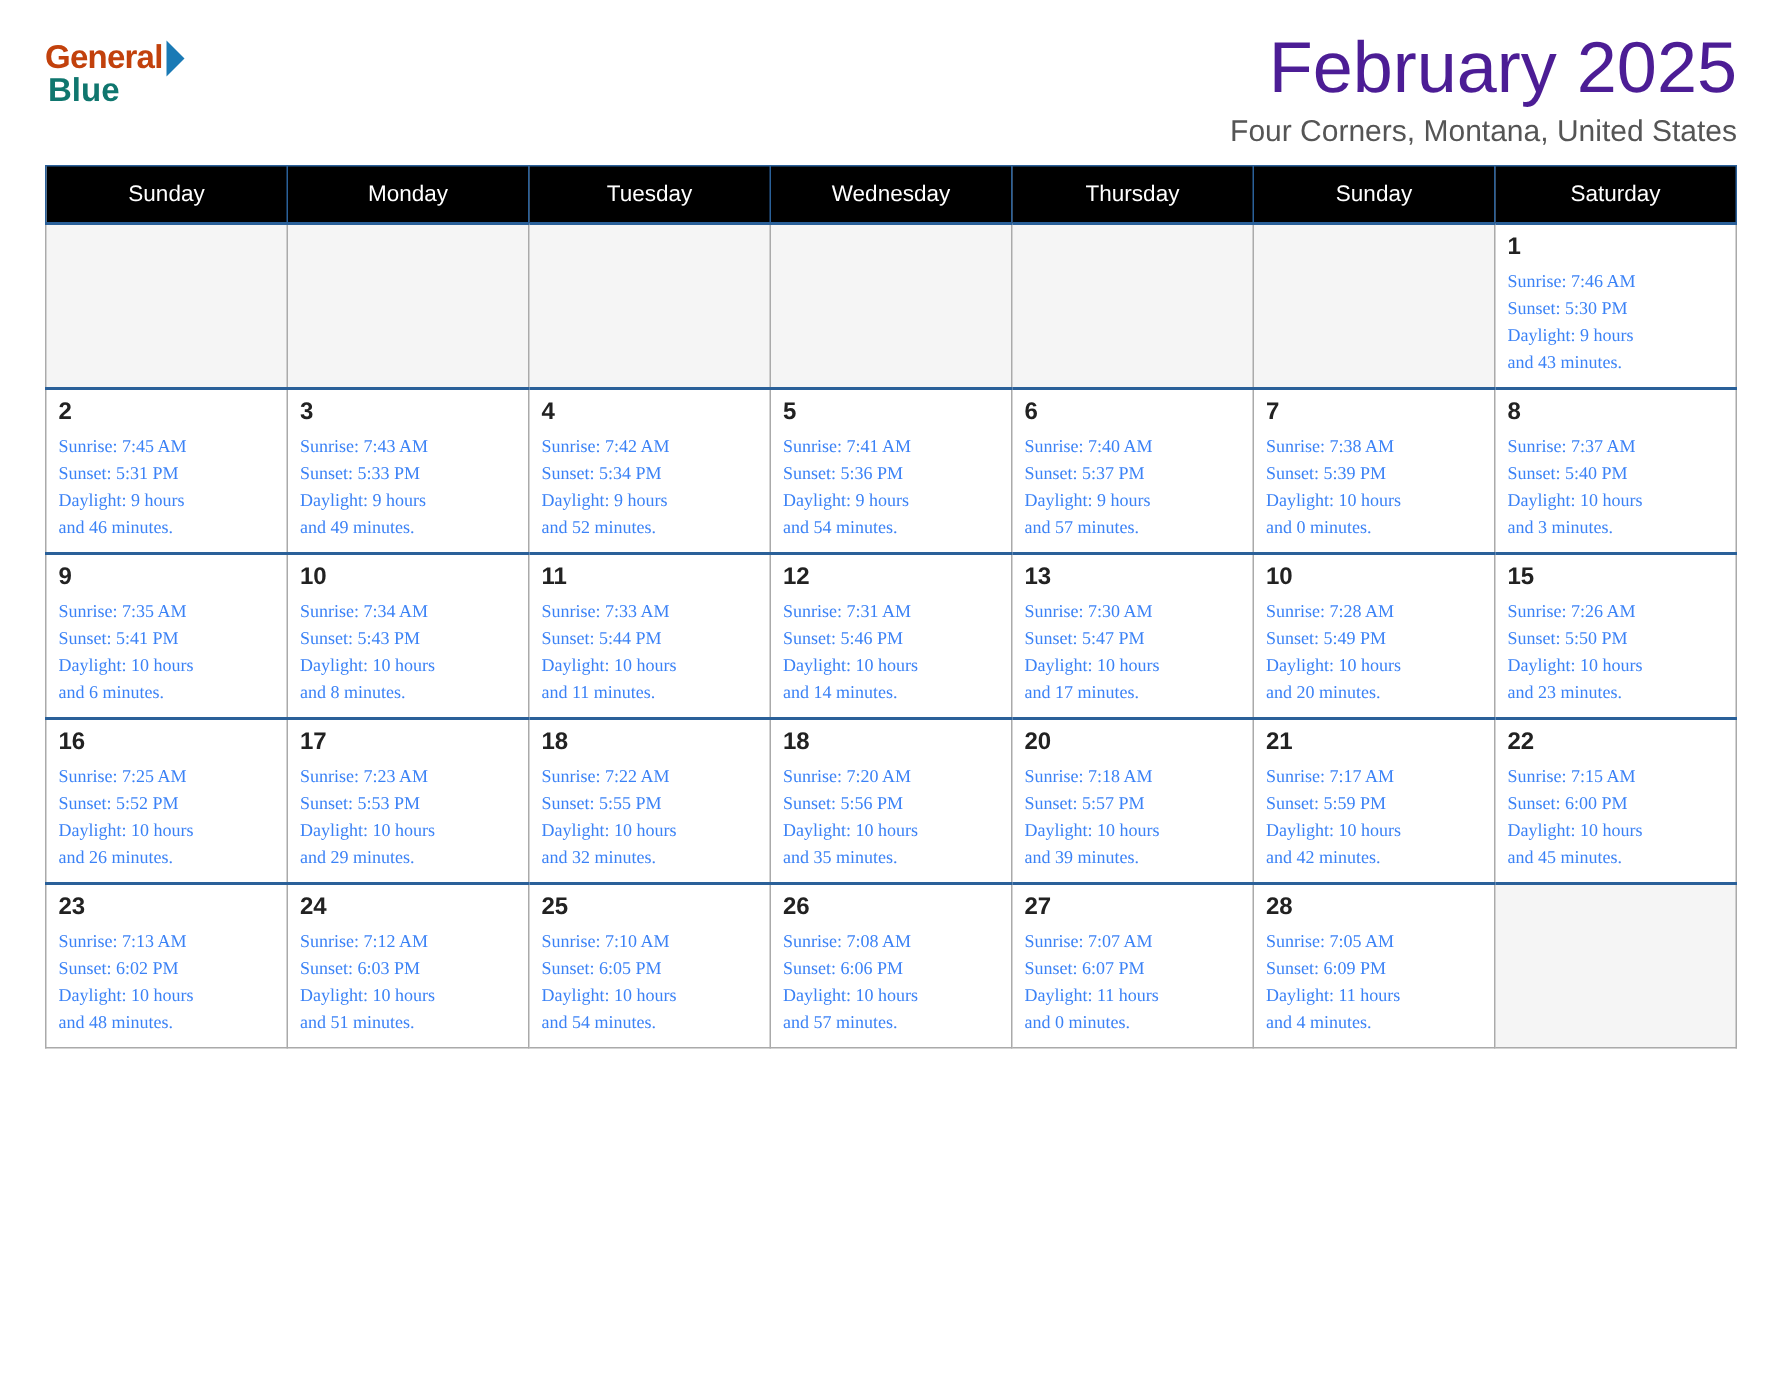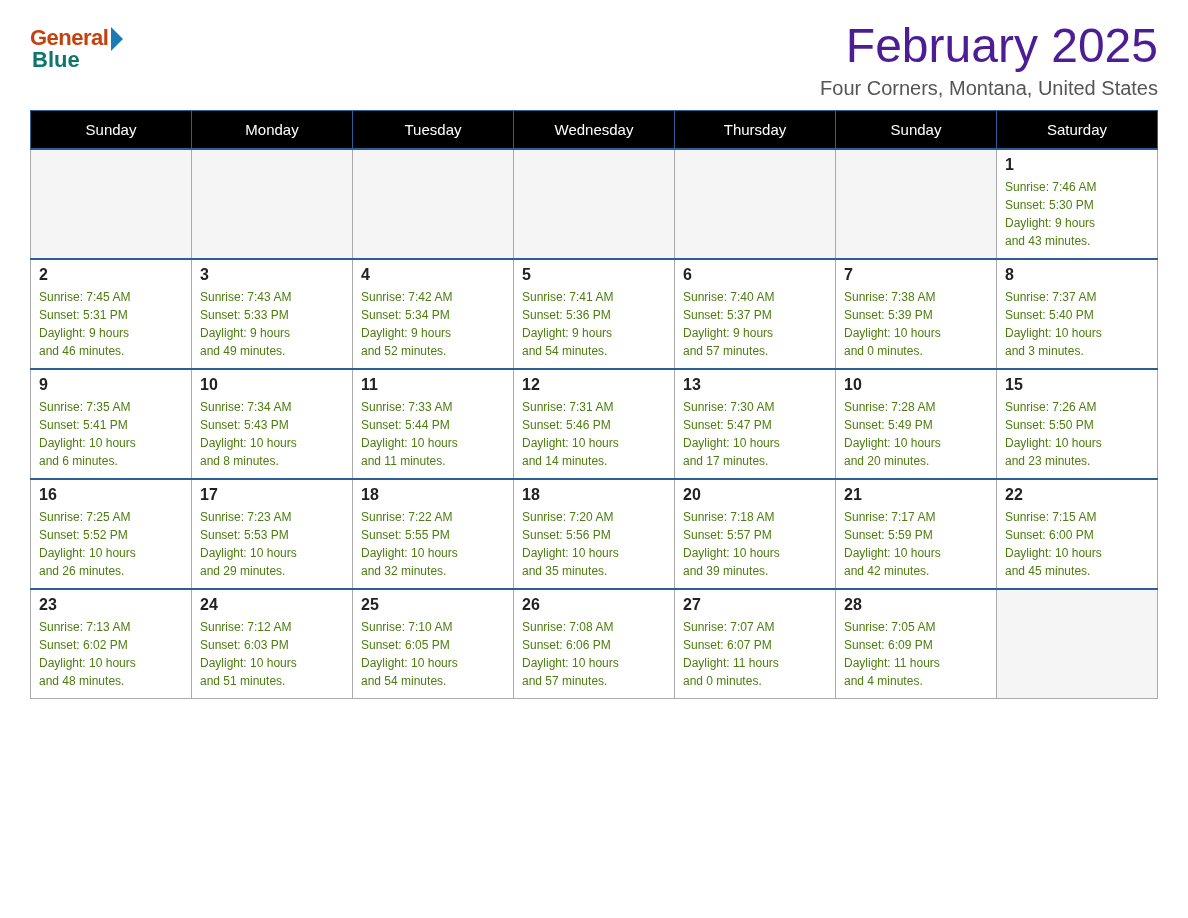--- a/index.html
+++ b/index.html
@@ -88,22 +88,23 @@
       background: #f5f5f5;
     }
     .day-number {
       font-size: 16px;
       font-weight: bold;
       color: #222;
       margin-bottom: 4px;
     }
     .day-info {
       font-size: 12px;
-      color: #4d7c0f;
+      color: #3b82f6;
       line-height: 1.5;
+      font-family: Liberation Serif, serif;
     }
     .week-row td {
       border-top: 2px solid #2a6099;
     }
   </style>
 </head>
 <body>
 
 <div class="header">
   <div class="logo">

